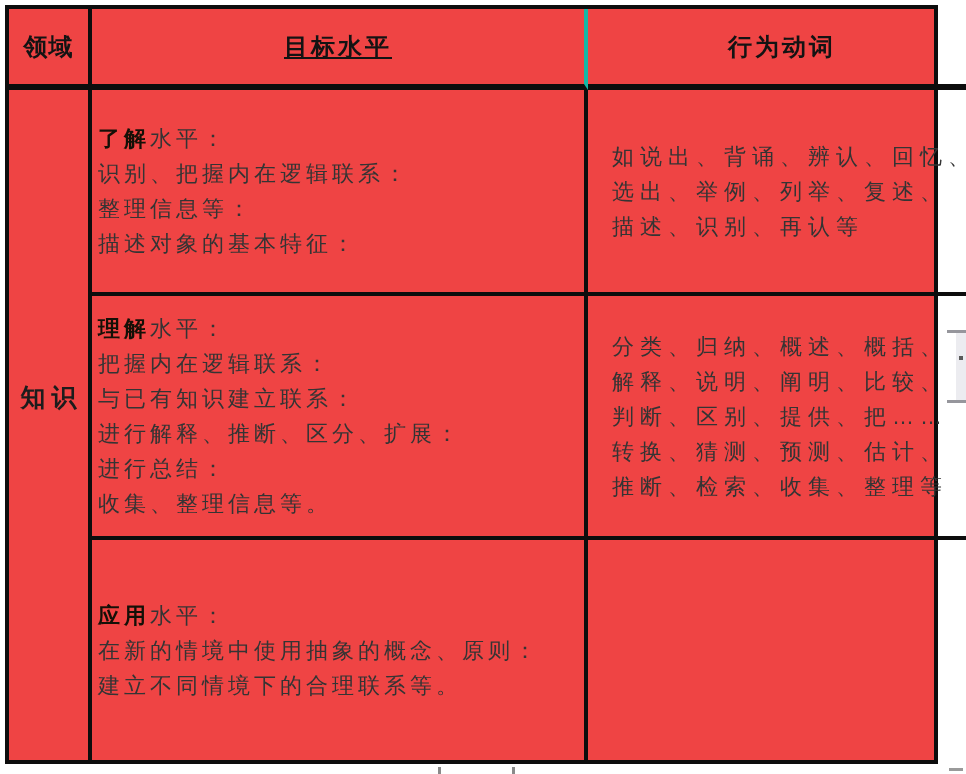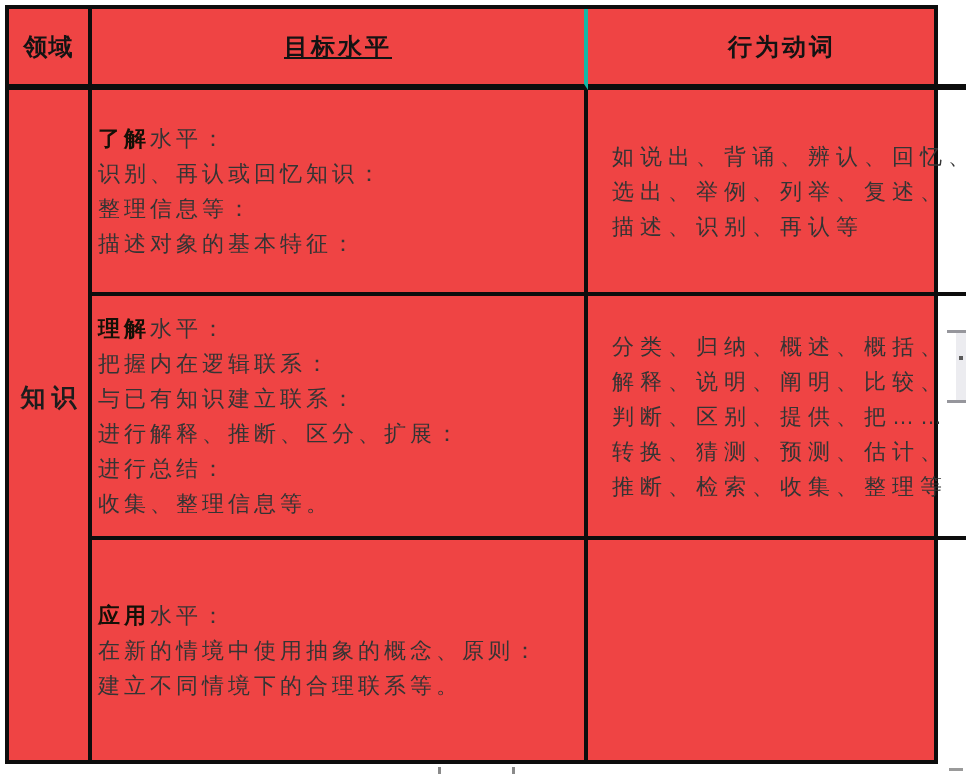--- a/index.html
+++ b/index.html
@@ -79,21 +79,21 @@
       <span>行为动词</span>
     </div>
 
     <div class="domain-cell">
       <span>知识</span>
     </div>
 
     <div class="cell target r1">
       <div class="lead-line"><b>了解</b><span>水平：</span></div>
       <div>
-          <div class="line">识别、再认或回忆知识：</div>
+          <div class="line">识别、把握内在逻辑联系：</div>
           <div class="line">整理信息等：</div>
           <div class="line">描述对象的基本特征：</div>
         </div>
     </div>
     <div class="cell verbs r1">
       <div>
           <div class="line">如说出、背诵、辨认、回忆、</div>
           <div class="line">选出、举例、列举、复述、</div>
           <div class="line">描述、识别、再认等</div>
         </div>

